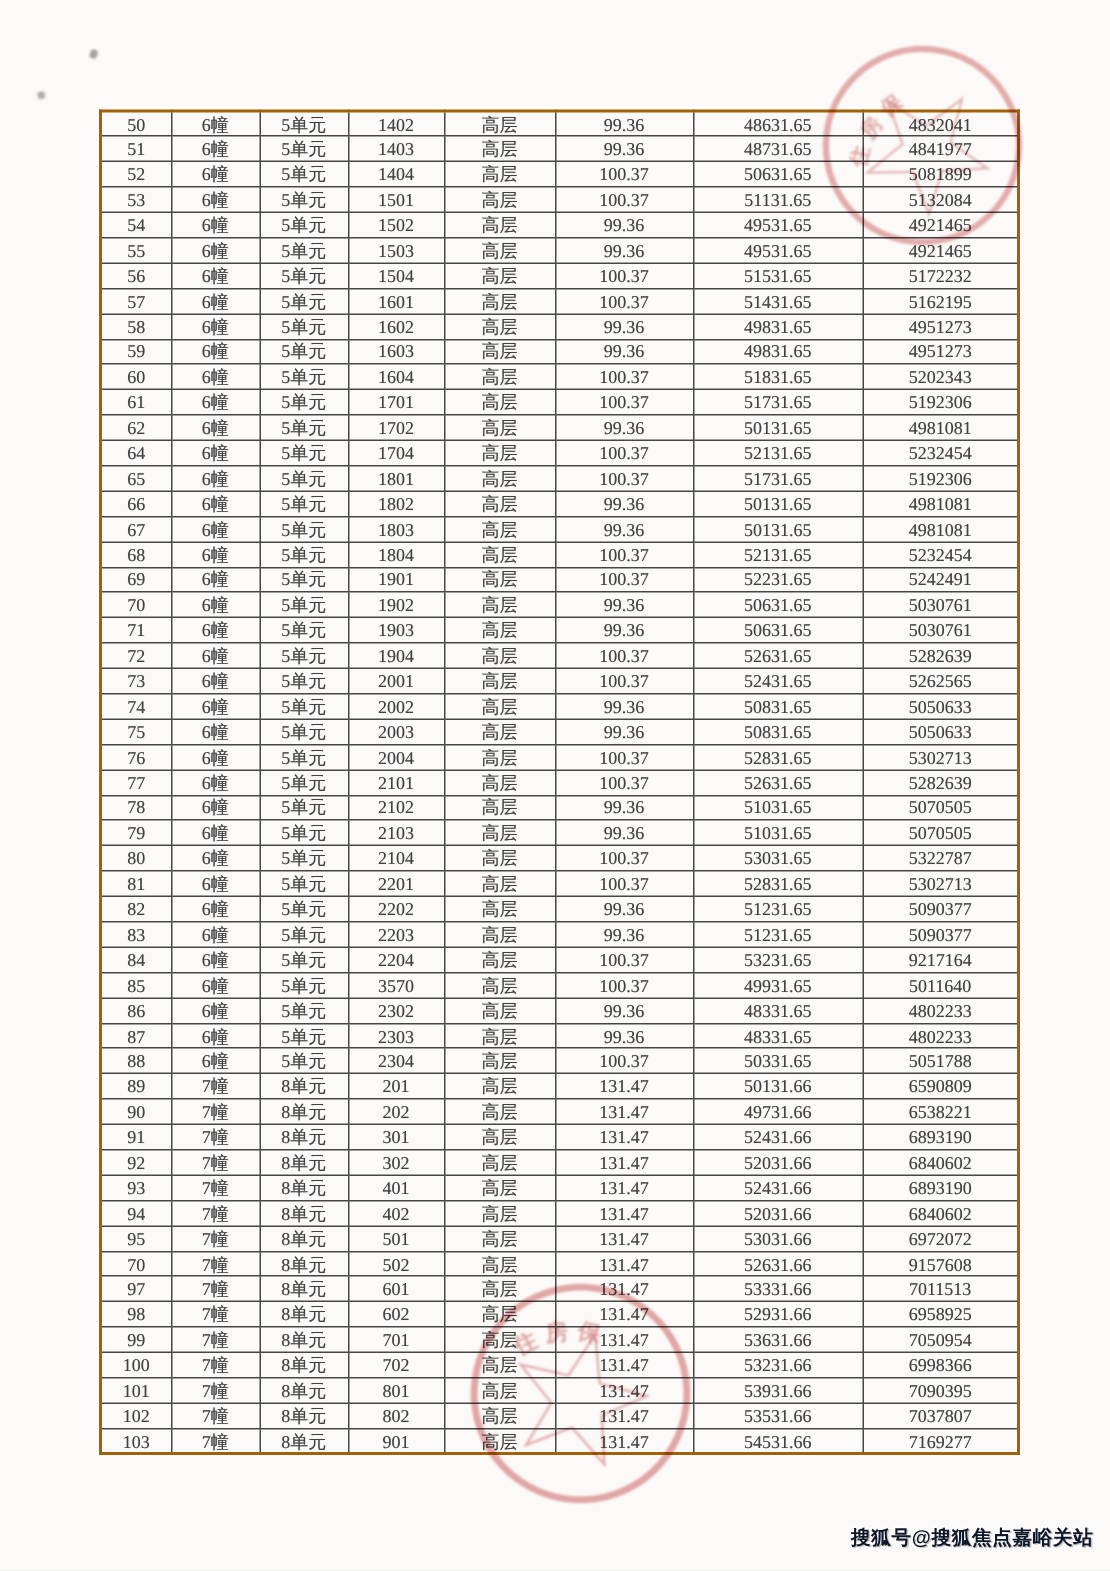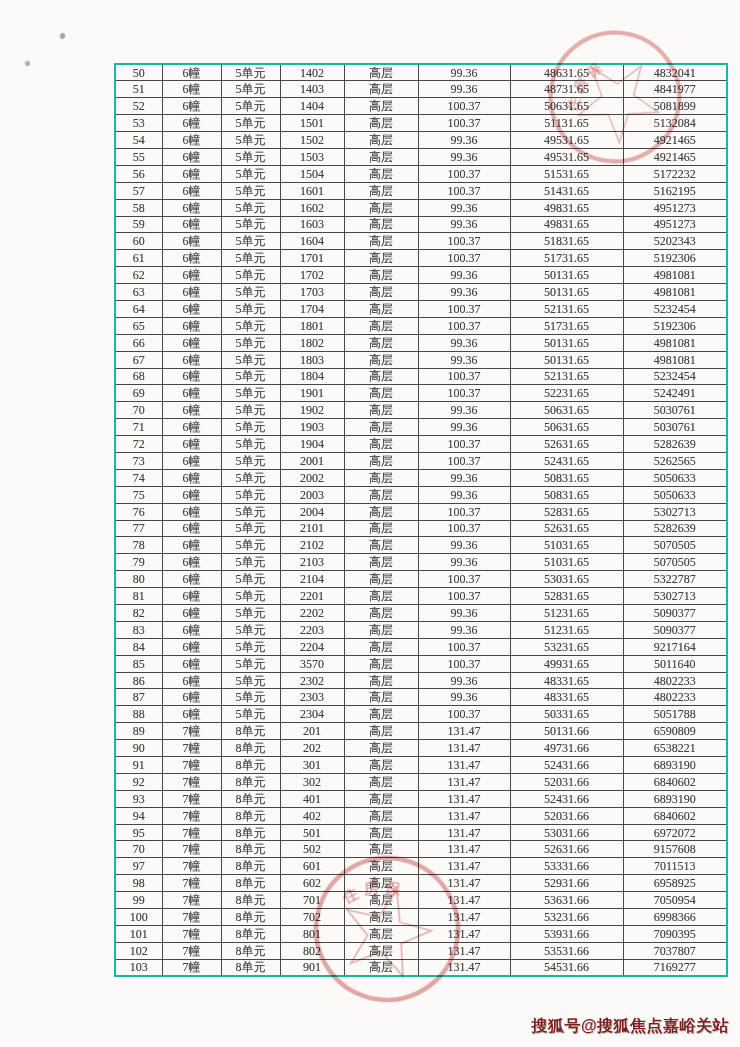--- a/index.html
+++ b/index.html
@@ -3,25 +3,24 @@
 <meta charset="utf-8">
 <style>
   html,body{margin:0;padding:0;background:#e8e8e8;}
   .page{
     position:relative;width:740px;height:1047px;margin:0 auto;
     background:#fbfaf8;overflow:hidden;
     font-family:"Liberation Serif","DejaVu Serif",serif;
   }
   
   .price-table{
-    position:absolute;left:66px;top:63px;width:612px;
+    position:absolute;left:66px;top:73px;width:612px;
     border-collapse:collapse;table-layout:fixed;
-    border:2px solid #14b8a6;
+    border:2px solid #a16207;
     filter:blur(0.22px);
-    margin-left:48px;
   }
   .price-table tr{height:16.9px;}
   .price-table td{
     border:1.4px solid #464646;
     padding:0;margin:0;
     text-align:center;vertical-align:middle;
     font-size:12px;line-height:1;
     color:#414141;
     text-shadow:0 0 0.5px rgba(60,60,60,.45);
     white-space:nowrap;overflow:hidden;
@@ -35,22 +34,22 @@
   .seal-text{fill:#c64a4a;font-size:15px;letter-spacing:5px;font-weight:bold;
              font-family:"Liberation Serif","DejaVu Serif",serif;}
   
   .speck{position:absolute;background:#8f8f8f;border-radius:40%;filter:blur(0.6px);}
   .speck1{left:60px;top:33px;width:5px;height:6px;transform:rotate(25deg);opacity:.8;}
   .speck2{left:25px;top:61px;width:5px;height:5px;transform:rotate(-15deg);opacity:.7;}
   
   .watermark{
     position:absolute;right:11px;top:1016px;
     font-family:"Liberation Sans","DejaVu Sans",sans-serif;
-    font-size:16px;font-weight:700;letter-spacing:0.5px;
-    color:#7f1d1d;
+    font-size:13px;font-weight:700;letter-spacing:0.5px;
+    color:#0f172a;
     text-shadow:-1px -1px 0 rgba(255,255,255,.95),
                  1px  1px 0 rgba(150,150,150,.55),
                  0 0 1px rgba(255,255,255,.4);
     white-space:nowrap;
   }
 </style>
 </head>
 <body>
 
 <div class="page">
@@ -206,30 +205,20 @@
       <td>62</td>
       <td>6幢</td>
       <td>5单元</td>
       <td>1702</td>
       <td>高层</td>
       <td>99.36</td>
       <td>50131.65</td>
       <td>4981081</td>
     </tr>
 
-    <tr>
-      <td>63</td>
-      <td>6幢</td>
-      <td>5单元</td>
-      <td>1703</td>
-      <td>高层</td>
-      <td>99.36</td>
-      <td>50131.65</td>
-      <td>4981081</td>
-    </tr>
 
     <tr>
       <td>64</td>
       <td>6幢</td>
       <td>5单元</td>
       <td>1704</td>
       <td>高层</td>
       <td>100.37</td>
       <td>52131.65</td>
       <td>5232454</td>

